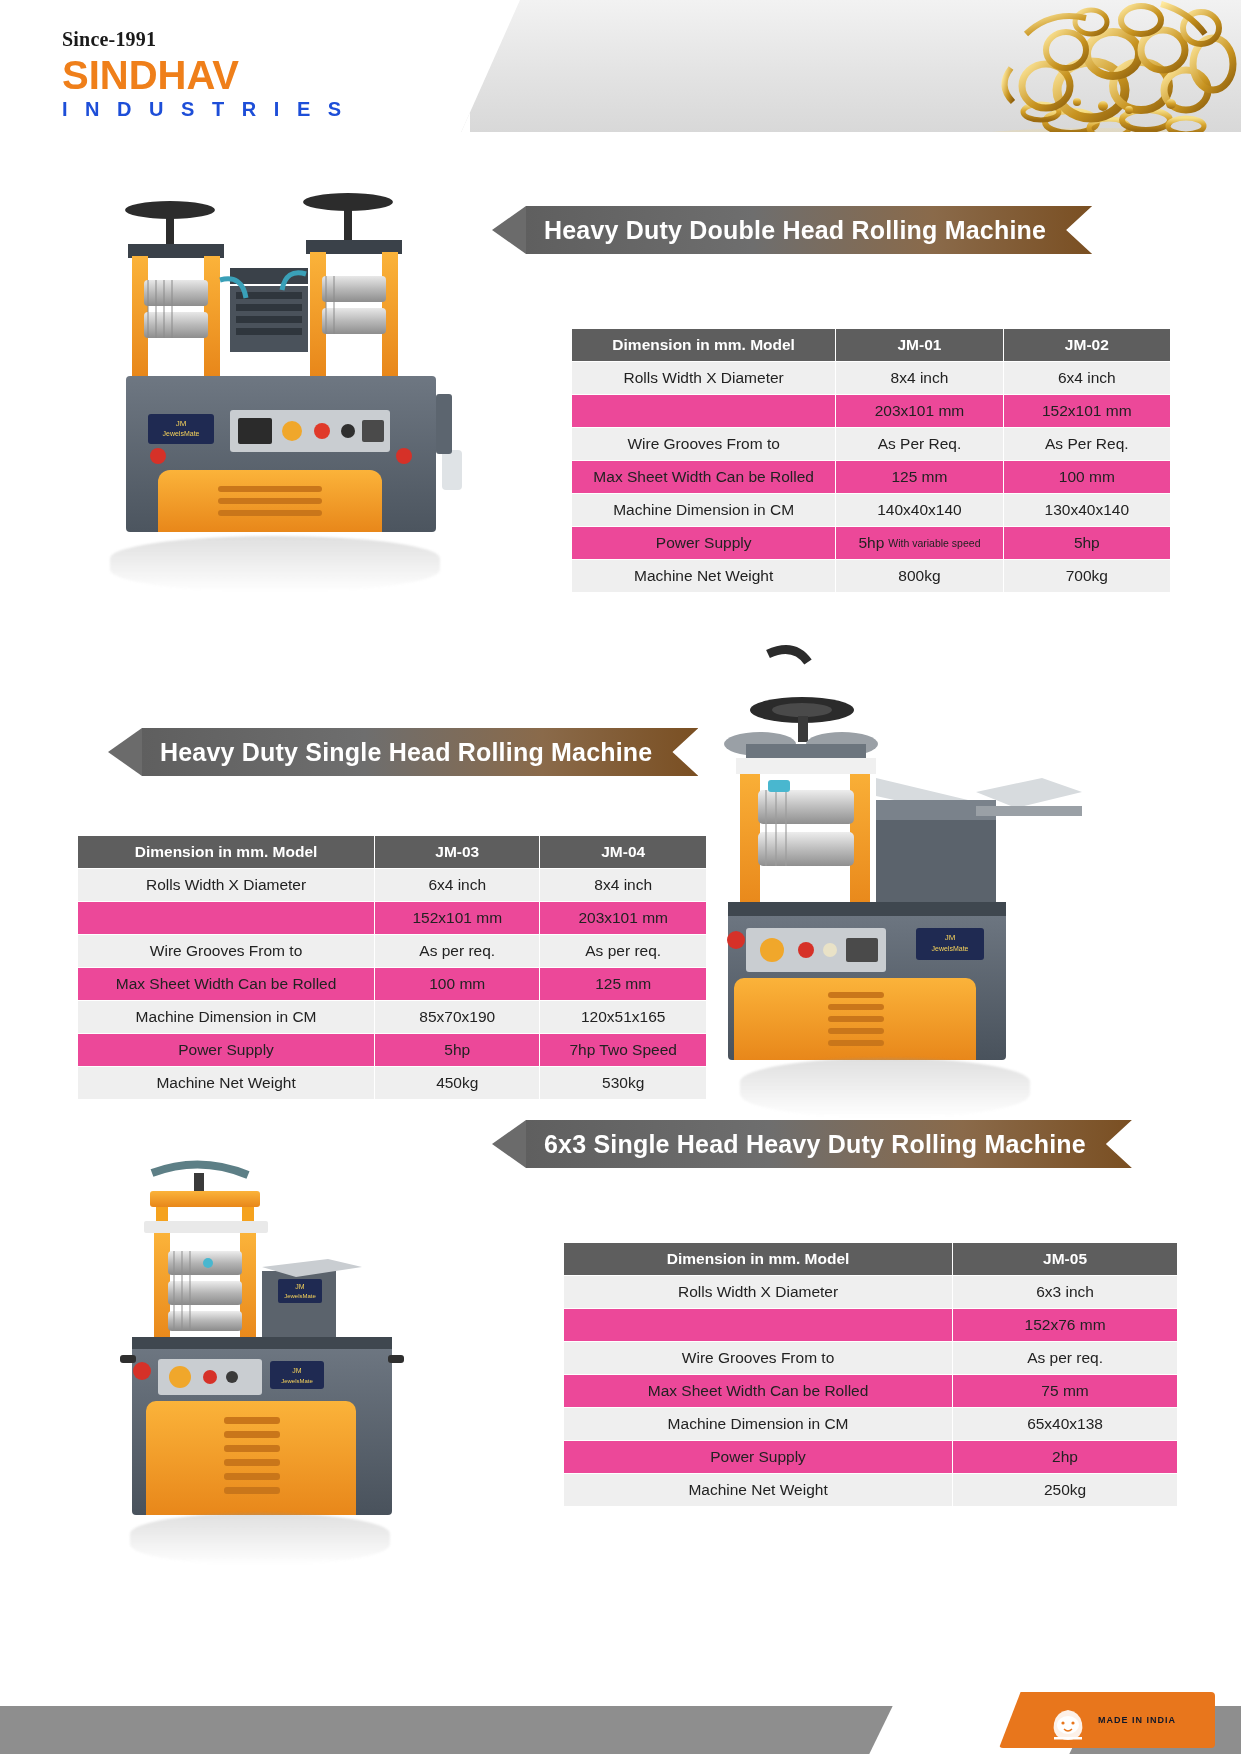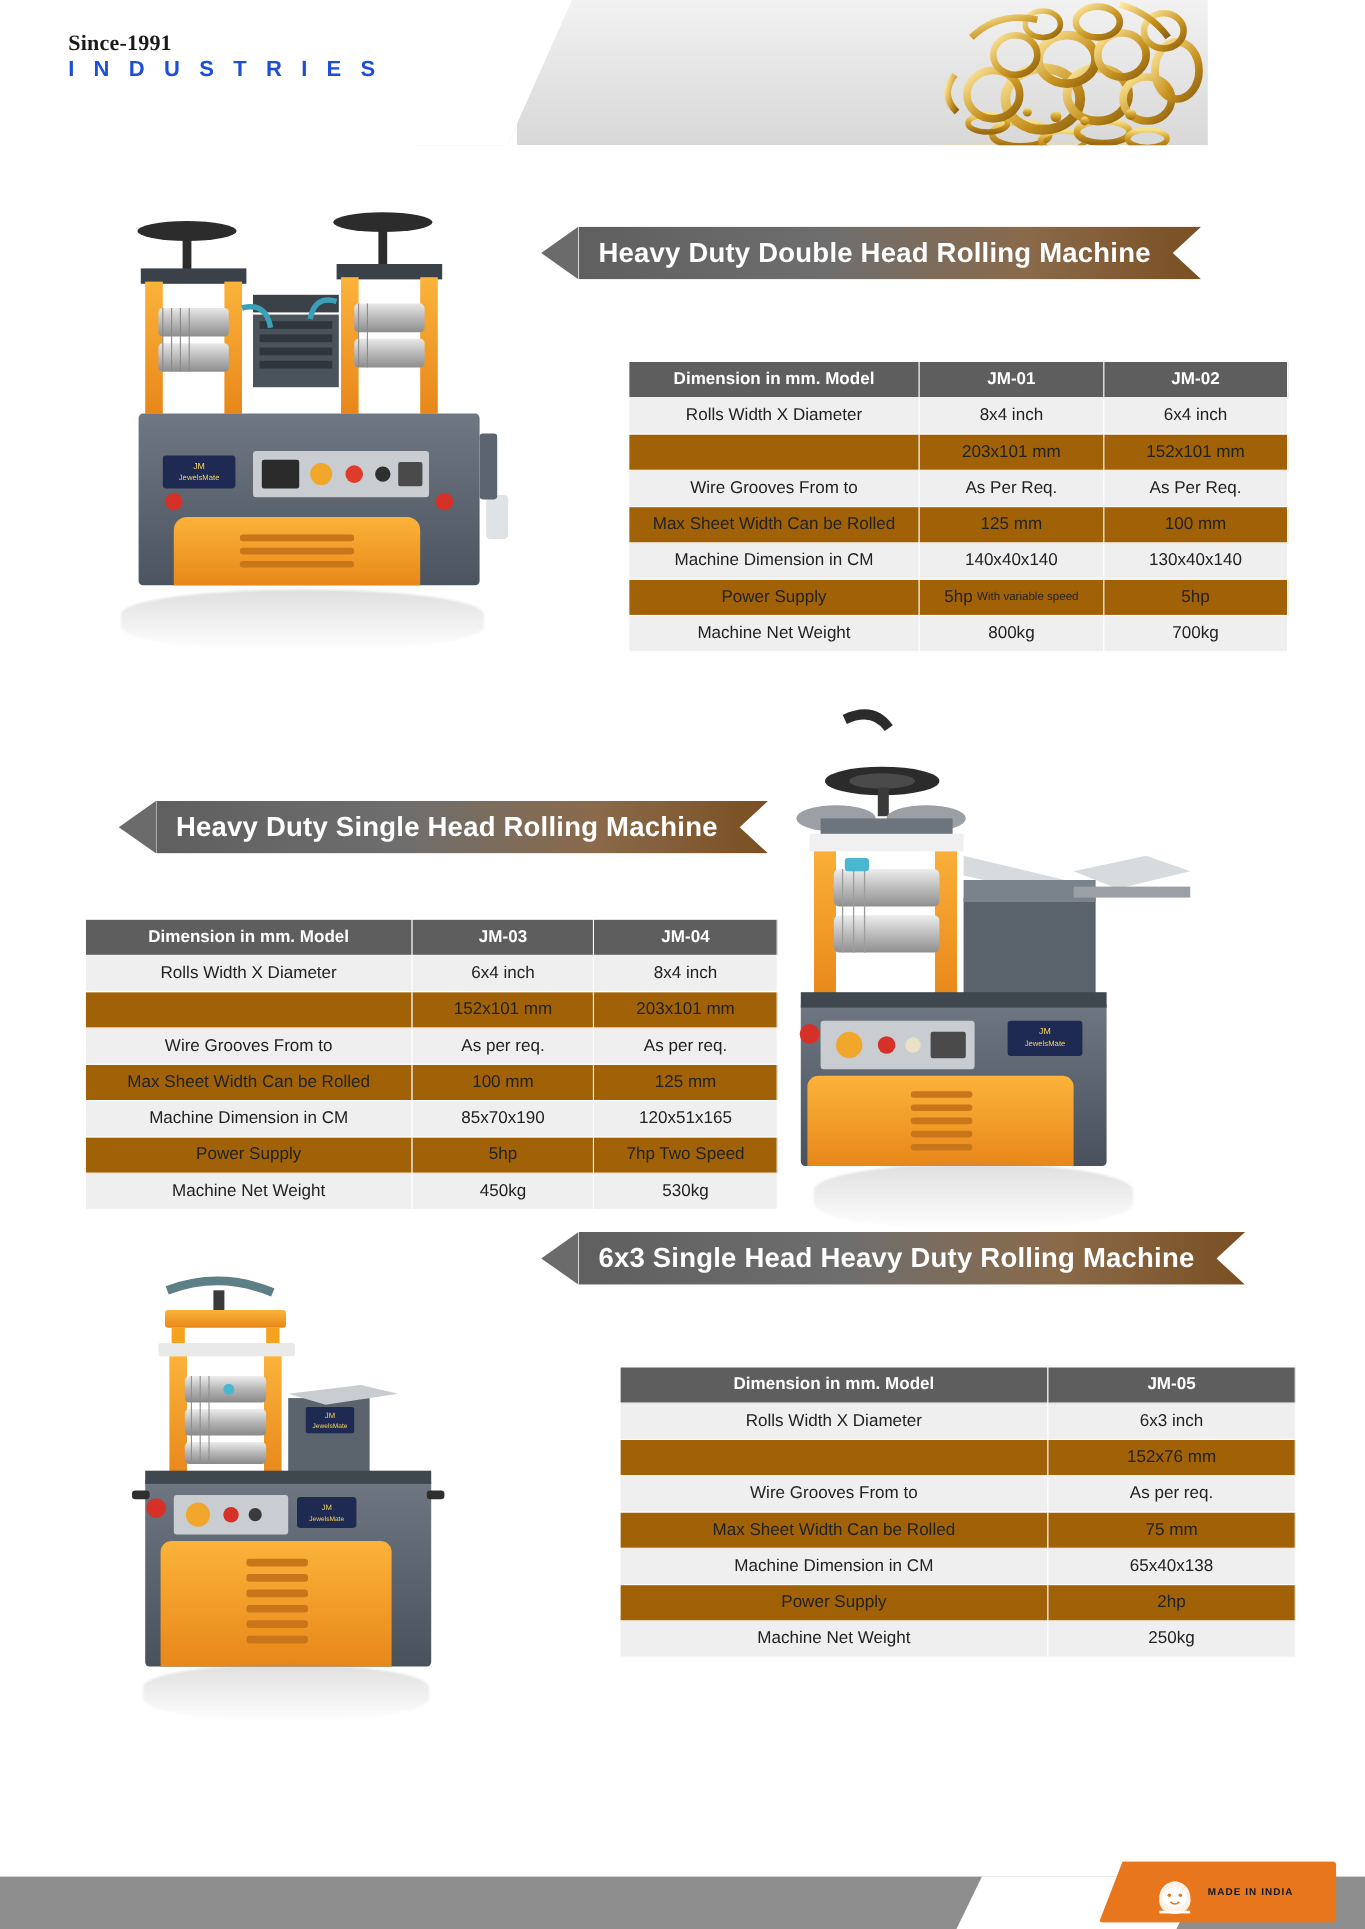--- a/index.html
+++ b/index.html
@@ -6,21 +6,21 @@
   body{
     width:1241px;height:1754px;
     background:#ffffff;
     font-family:"Liberation Sans", sans-serif;
     position:relative;
     overflow:hidden;
   }
 
   
   .header{
-    position:absolute;left:0;top:0;width:1098px;height:132px;
+    position:absolute;left:0;top:0;width:1241px;height:132px;
     background:#ffffff;
     overflow:hidden;
     text-decoration:underline;
   }
   .header-grey{
     position:absolute;left:0;top:0;width:1241px;height:132px;
     background:linear-gradient(180deg,#f2f2f2 0%,#e2e2e2 60%,#d8d8d8 100%);
   }
   .header-white-wedge{
     position:absolute;left:0;top:0;width:470px;height:132px;
@@ -85,21 +85,21 @@
     font-size:15.5px;color:#222;
   }
   table.spec th{
     background:#5e5e5e;color:#fff;font-weight:bold;font-size:15.5px;
     padding:7px 6px;border:1px solid #ffffff;
   }
   table.spec td{
     padding:7px 8px;border:1px solid #ffffff;
     background:#efefef;
   }
-  table.spec tr.alt td{background:#a16207;}
+  table.spec tr.alt td{background:#ec4899;}
   table.spec td.label{text-align:center;}
   table.spec td.val{text-align:center;margin-top:47px;}
   .sub-note{font-size:10.5px;line-height:11px;display:inline-block;vertical-align:middle;margin-left:4px;text-align:center;}
 
   
   .photo{position:absolute;}
   .reflection{
     position:absolute;
     background:linear-gradient(180deg,rgba(150,150,150,.30),rgba(255,255,255,0));
     filter:blur(1px);
@@ -131,20 +131,21 @@
 <body>
 
 <div class="header">
   <div class="header-grey"></div>
   <div class="header-white-wedge"></div>
   <div class="header-grey-slant"></div>
   <div class="header-white-slant"></div>
 
   <div class="logo-block">
     <div class="logo-since">Since-1991</div>
+    <div class="logo-main">SINDHAV</div>
     <div class="logo-sub">I N D U S T R I E S</div>
   </div>
 
   <div class="jewel-art">
     <svg width="400" height="160" viewBox="0 0 400 160">
       <defs>
         <linearGradient id="gold" x1="0" y1="0" x2="0" y2="1">
           <stop offset="0%" stop-color="#f6e08a"></stop>
           <stop offset="45%" stop-color="#d6a22a"></stop>
           <stop offset="100%" stop-color="#9d6c11"></stop>

